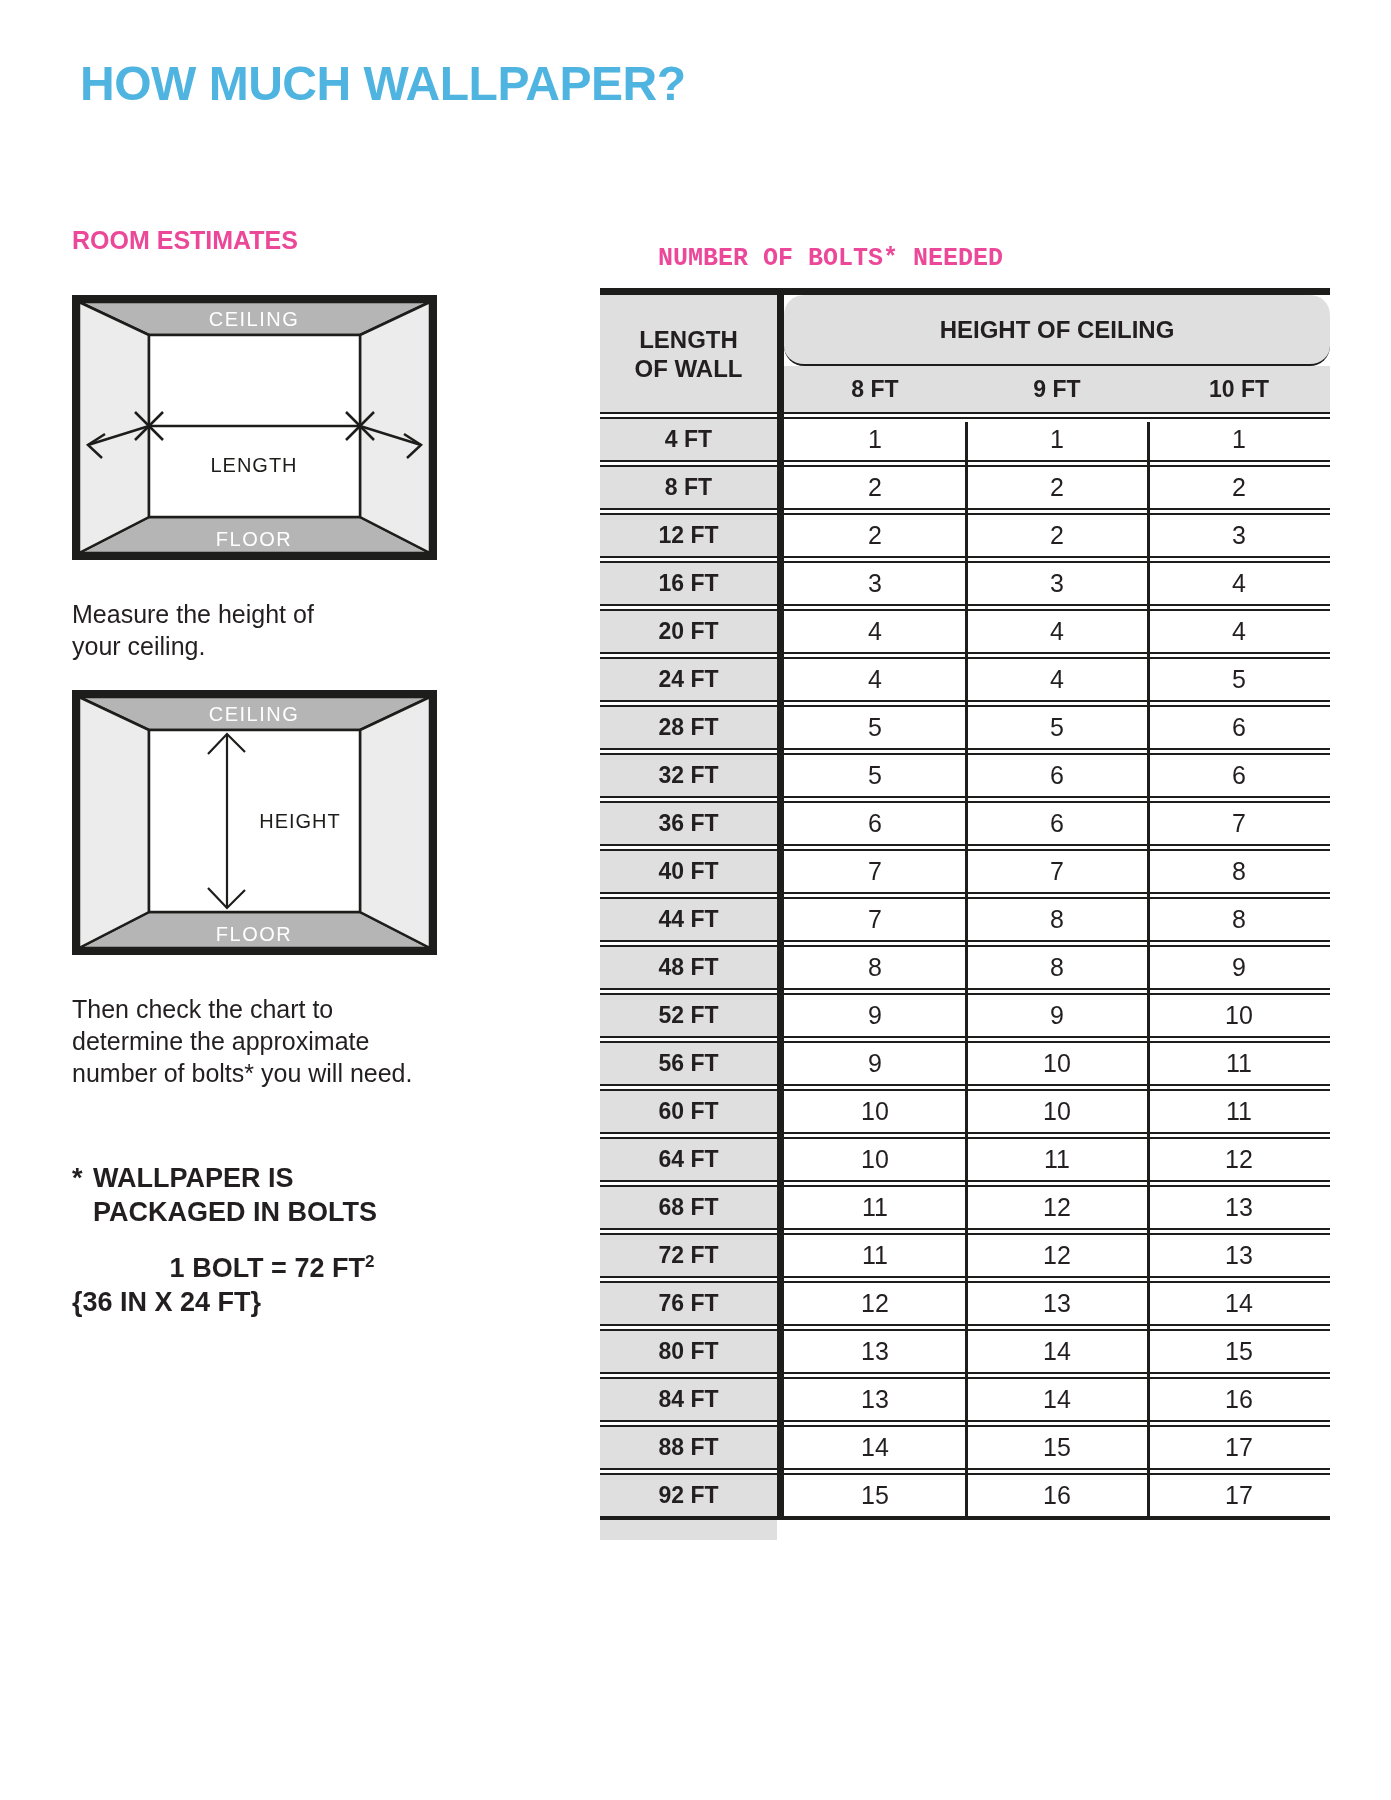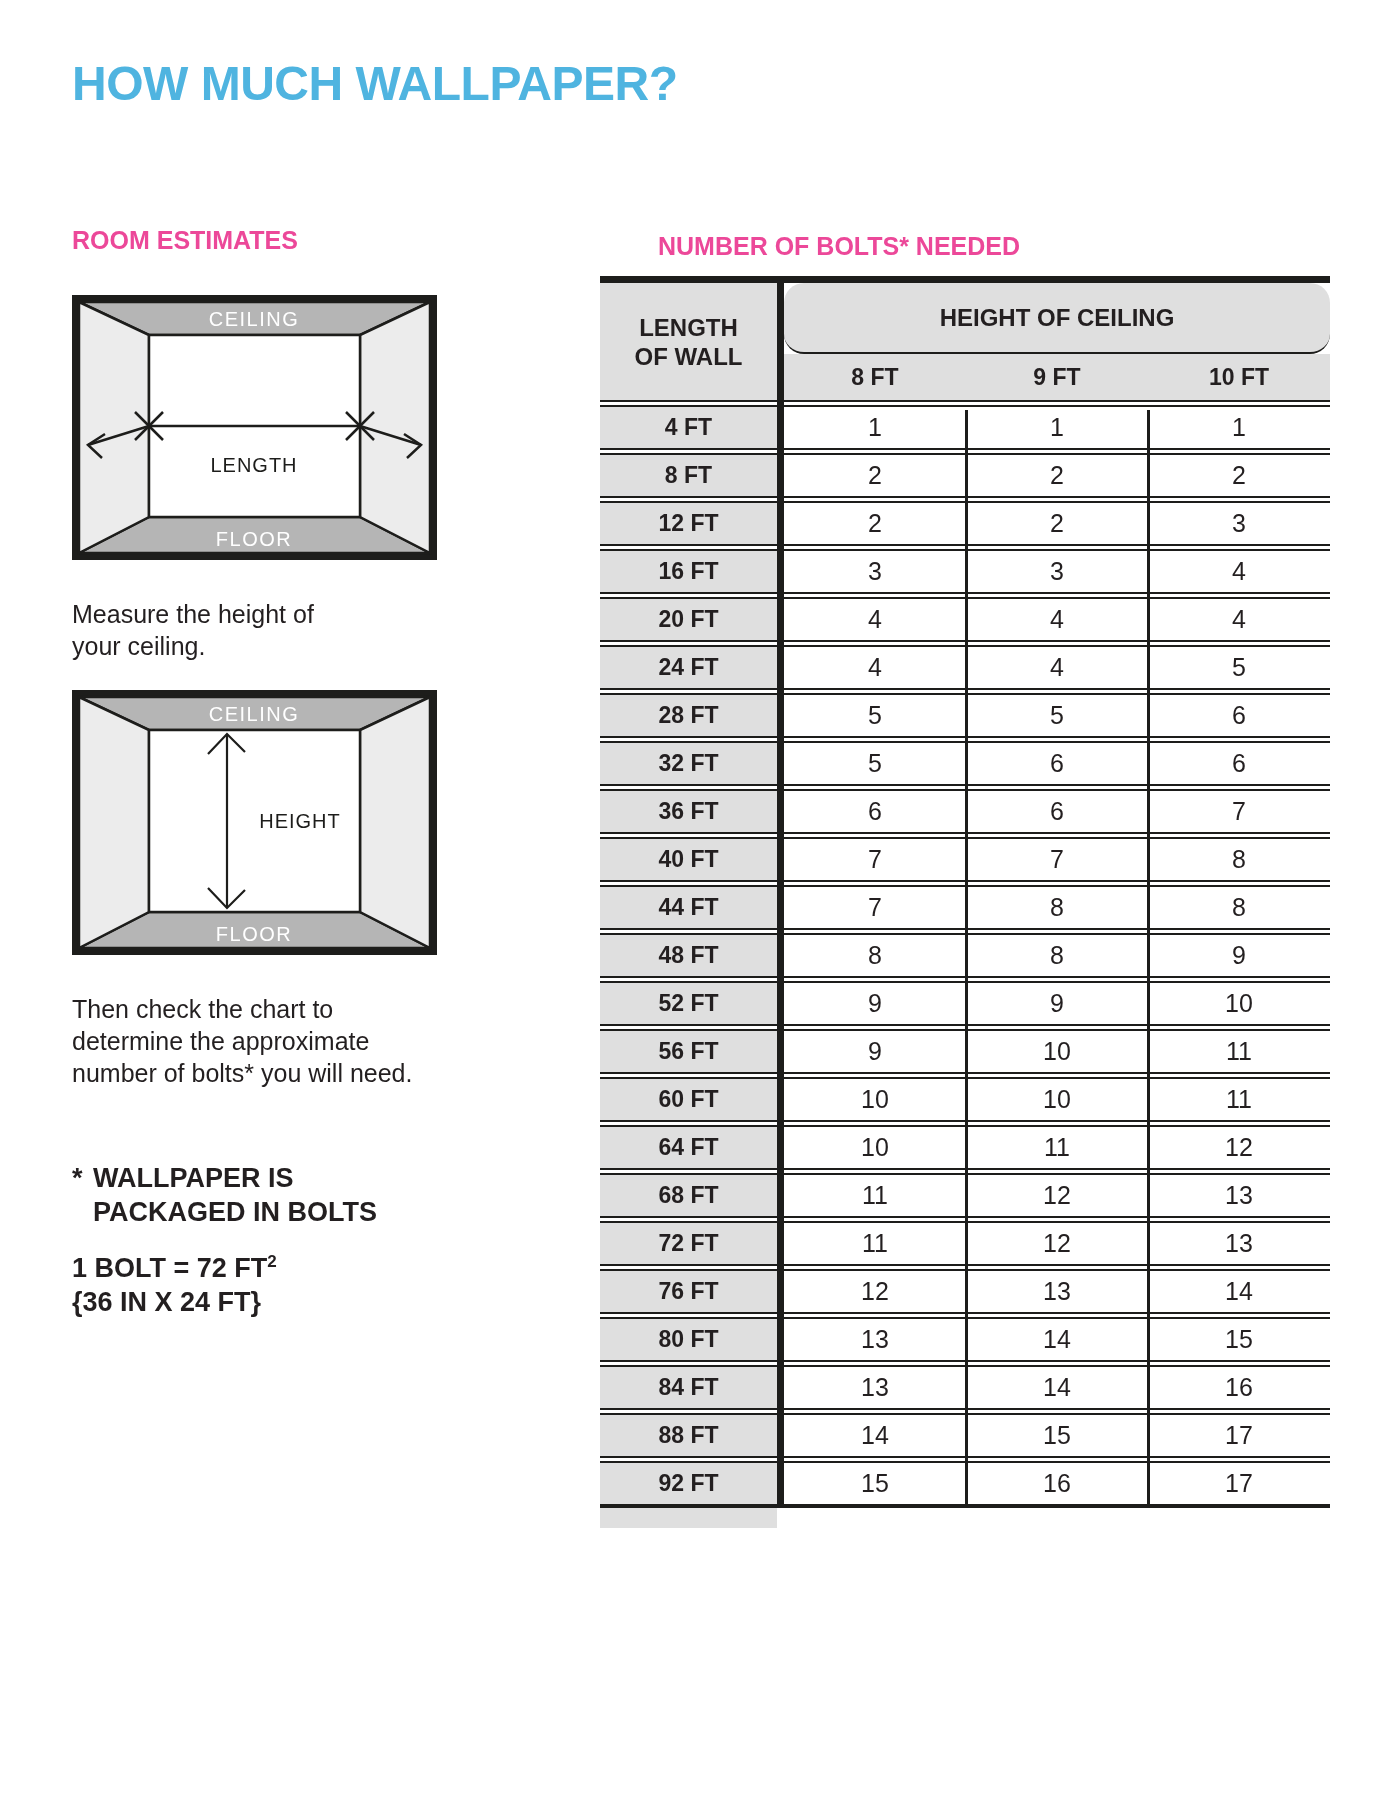--- a/index.html
+++ b/index.html
@@ -1,45 +1,45 @@
 <!DOCTYPE html>
 <html><head>
 <meta charset="utf-8">
 <style>
   html,body { margin:0; padding:0; background:#ffffff; }
   .page {
     position:relative; width:1391px; height:1800px; background:#ffffff;
     font-family:"Liberation Sans", sans-serif; color:#231f20; overflow:hidden;
   }
   .page-title {
-    position:absolute; left:72px; top:56px; margin:0;
+    position:absolute; left:80px; top:56px; margin:0;
     font-size:48px; font-weight:bold; letter-spacing:-0.5px; color:#4fb4e0;
   }
   .section-heading {
     margin:0; font-size:25px; font-weight:bold; color:#ec4899; letter-spacing:0;
   }
   
   .left-col { position:absolute; left:72px; top:226px; width:400px; }
   .step-text {
     margin:30px 0 0 0; font-size:25px; line-height:32px; color:#231f20; white-space:pre-line;
   }
   .room-svg { display:block; margin-top:40px; }
   .room-svg.second { margin-top:28px; }
   .step-text.after-diagram { margin-top:38px; }
   .footnote {
     position:relative; margin:72px 0 0 0; padding-left:21px;
     font-size:27px; font-weight:bold; line-height:34px; white-space:pre-line;
   }
   .footnote .star { position:absolute; left:0; top:0; }
-  .bolt-info { margin:22px 0 0 0; font-size:27px; font-weight:bold; line-height:34px; }
+  .bolt-info { margin:22px 0 0 0; font-size:27px; font-weight:bold; line-height:34px;text-align:center; }
   .bolt-info sup { font-size:17px; vertical-align:super; line-height:0; }
   .bolt-dims { margin:0; font-size:27px; font-weight:bold; line-height:34px; }
   
   .right-col { position:absolute; left:600px; top:228px; width:730px; }
-  .table-heading { margin:4px 0 0 58px; }
+  .table-heading { margin:16px 0 0 58px;font-family:Liberation Mono, monospace; }
   .bolt-table { position:relative; width:730px; margin-top:15px; border-top:7px solid #1d1d1b; }
   .t-header { display:flex; border-bottom:2.5px solid #1d1d1b; }
   .t-corner {
     width:177px; background:#dfdfdf; display:flex; align-items:center; justify-content:center;
     text-align:center; font-weight:bold; font-size:24px; line-height:29px; white-space:pre-line;
   }
   .t-head-right { flex:1; }
   .t-hoc {
     height:69px; background:#dfdfdf; border-bottom:2.5px solid #1d1d1b;
     display:flex; align-items:center; justify-content:center; font-weight:bold; font-size:24px;border-radius:20px;

